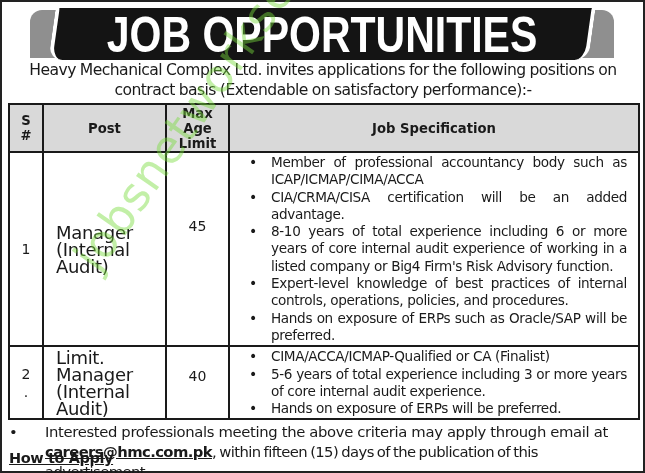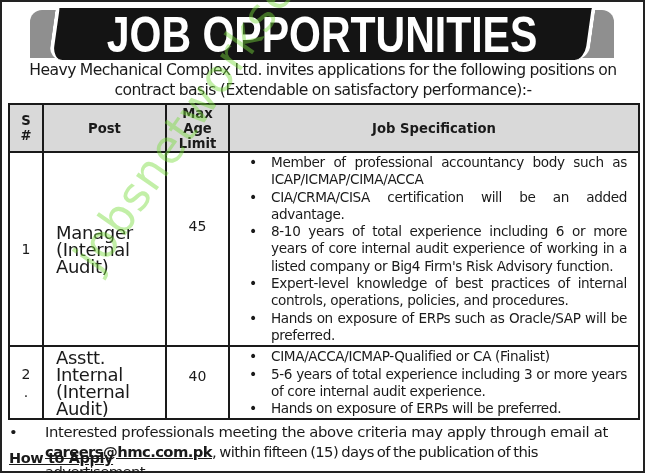--- a/index.html
+++ b/index.html
@@ -98,21 +98,21 @@
           <li>Expert-level knowledge of best practices of internal controls, operations, policies, and procedures.</li>
           <li>Hands on exposure of ERPs such as Oracle/SAP will be preferred.</li>
         </ul>
       </td>
     </tr>
     <tr class="row2">
       <td class="sn">
           <span style="display:block;width:10px;margin:0 auto;line-height:18px;">2 .</span>
         </td>
       <td class="post">
-          <span style="display:block;width:100px;">Asstt. Internal (Internal Audit)</span>
+          <span style="display:block;width:100px;">Limit. Manager (Internal Audit)</span>
         </td>
       <td class="age">
           <div style="margin-top:20px">40</div>
         </td>
       <td class="spec">
         <ul>
           <li>CIMA/ACCA/ICMAP-Qualified or CA (Finalist)</li>
           <li>5-6 years of total experience including 3 or more years of core internal audit experience.</li>
           <li>Hands on exposure of ERPs will be preferred.</li>
         </ul>

